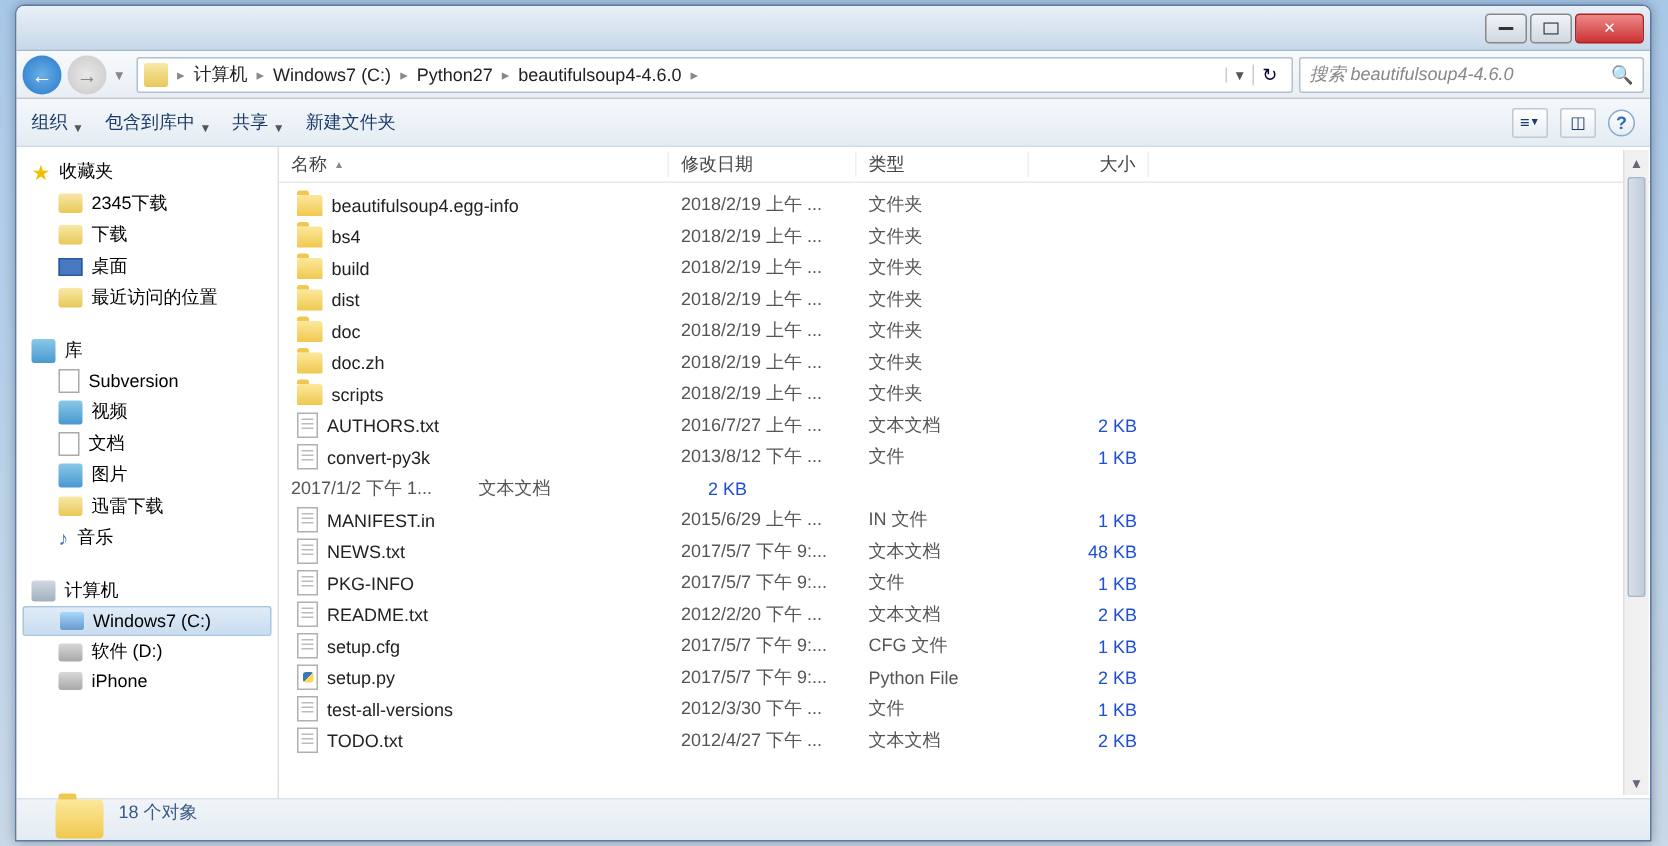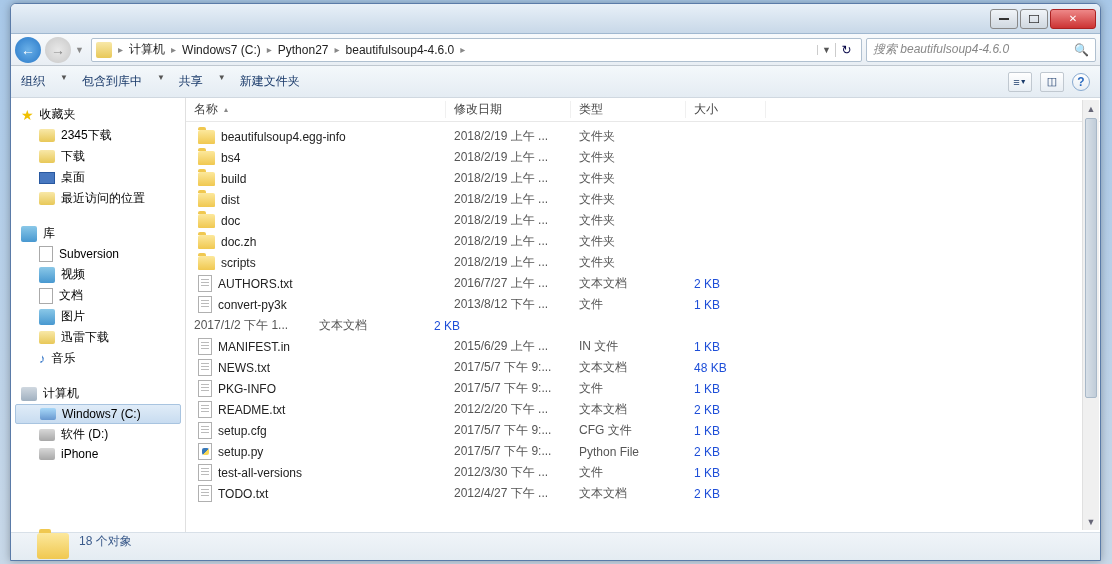--- a/index.html
+++ b/index.html
@@ -26,21 +26,21 @@
     .bc-item { padding: 0 4px; color: #222; cursor:pointer; }
     .bc-sep { color: #888; font-size: 10px; padding: 0 2px; }
     .bc-end { flex:1; }
     .bc-refresh { width:22px; text-align:center; color:#004; cursor:pointer; border-left:1px solid #ccc; }
     .bc-dd { width:18px; text-align:center; color:#555; font-size:9px; cursor:pointer; border-left:1px solid #ccc; }
     .searchbox { width: 230px; height: 24px; border: 1px solid #b0c0d0; background: #fff; display: flex; align-items: center; padding: 0 6px; font-size: 12px; color: #888; font-style: italic; border-radius: 2px; }
     .searchbox .mag { margin-left:auto; font-style:normal; color:#4a7ab0; cursor:pointer; }
     
     
     .toolbar { height: 32px; background: linear-gradient(to bottom, #f4f8fb, #e4ecf3); border-bottom: 1px solid #d0d8e0; display: flex; align-items: center; padding: 0 10px; gap: 14px; font-size: 12px; color: #1a3a6a; }
-    .toolbar .tbitem { display:flex; align-items:flex-start; gap:15px; cursor:pointer; }
+    .toolbar .tbitem { display:flex; align-items:flex-end; gap:3px; cursor:pointer; }
     .toolbar .tbdrop { font-size: 8px; color:#555; }
     .toolbar-right { margin-left: auto; display:flex; gap:8px; align-items:center; }
     .tbr-btn { width:24px; height:20px; border:1px solid #c0c8d0; background:linear-gradient(#fff,#e8eef4); border-radius:2px; display:flex; align-items:center; justify-content:center; font-size:11px; cursor:pointer; }
     .help-btn { color:#2a6ac0; font-weight:bold; border-radius:50%; border:1px solid #88aad0; width:18px; height:18px; font-size:12px; }
     
     
     .content { display: flex; height: calc(100% - 30px - 32px - 32px - 28px); background: #fff; }
     
     .sidebar { width: 175px; border-right: 1px solid #e0e0e0; overflow-y: auto; padding: 6px 0; font-size: 12px; }
     .sb-group { margin-bottom: 14px; }
@@ -56,21 +56,21 @@
     .icon-comp { width:16px; height:14px; background:linear-gradient(#d0d8e0,#a0b0c0); border-radius:2px; display:inline-block; }
     .icon-music { color:#3878c8; font-size:13px; }
     .icon-doc-sm { width:14px; height:16px; background:#fff; border:1px solid #aaa; display:inline-block; }
     
     .filelist { flex: 1; overflow-y: auto; }
     .fl-header { display: flex; border-bottom: 1px solid #e8e8e8; font-size: 12px; color: #444; height: 24px; align-items: center; position:sticky; top:0; background:#fff; }
     .fl-col { padding: 0 8px; border-right: 1px solid #f0f0f0; display:flex; align-items:center; gap:6px; cursor:pointer; }
     .col-name { width: 260px; }
     .col-date { width: 125px; }
     .col-type { width: 115px; }
-    .col-size { width: 80px; text-align:right; justify-content:flex-start; }
+    .col-size { width: 80px; text-align:right; justify-content:flex-end; }
     .sort-ind { font-size:8px; color:#888; }
     .fl-rows { padding: 4px 0; }
     .fl-row { display: flex; font-size: 12px; color: #222; height: 21px; align-items: center; cursor:pointer; }
     .fl-row .col-name { display:flex; align-items:center; gap:6px; padding-left:12px; border:none; }
     .fl-row .col-date, .fl-row .col-type { color:#555; border:none; }
     .fl-row .col-size { color:#1d4ed8; border:none; }
     .icon-folder { width:17px; height:14px; background:linear-gradient(#fce89c,#f0c850); border-radius:2px 2px 1px 1px; display:inline-block; position:relative; }
     .icon-folder::before { content:''; position:absolute; top:-3px; left:0; width:8px; height:3px; background:#f0c850; border-radius:2px 2px 0 0; }
     .icon-txt { width:14px; height:17px; background:#fff; border:1px solid #b0b0b0; display:inline-block; position:relative; }
     .icon-txt::after { content:''; position:absolute; top:3px; left:2px; right:2px; height:1px; background:#bbb; box-shadow: 0 3px #bbb, 0 6px #bbb; }

